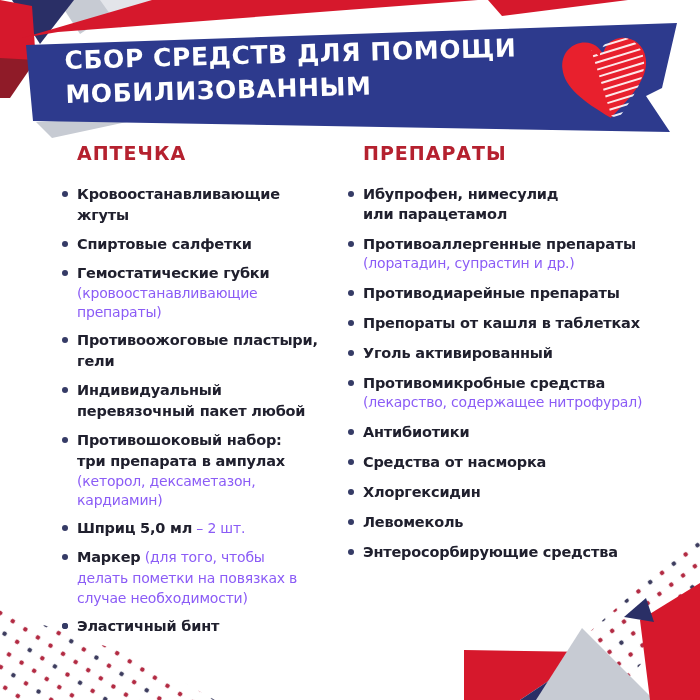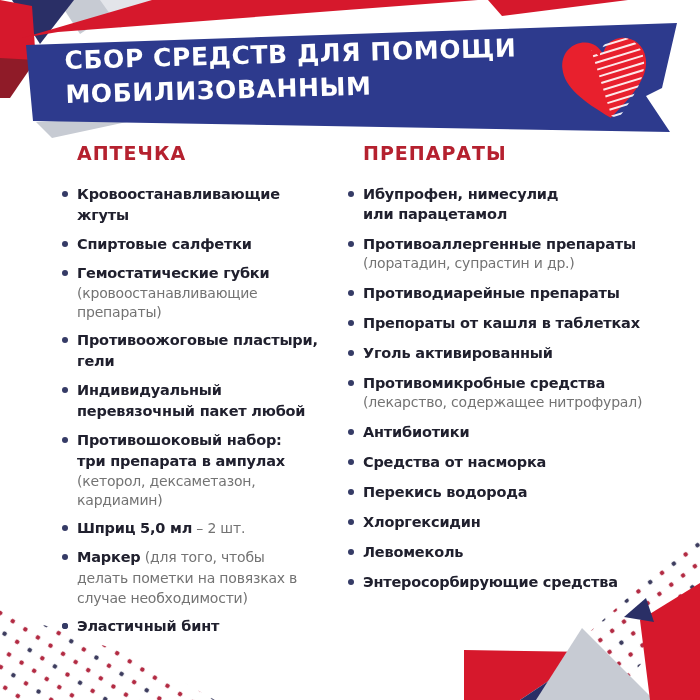--- a/index.html
+++ b/index.html
@@ -21,21 +21,21 @@
   ul.items{list-style:none;margin:0;padding:0;}
   li.item{position:relative;padding-left:17px;color:#20202e;}
   .col-left li.item{margin-bottom:8px;}
   .col-right li.item{margin-bottom:10px;}
   .bullet{position:absolute;left:2px;top:7px;width:6px;height:6px;border-radius:50%;
        background:#353b66;}
   .bold{font-weight:bold;white-space:pre-line;font-size:14.5px;letter-spacing:-0.2px;}
   .col-left .bold{line-height:21px;}
   .col-right .bold{line-height:20px;}
   .note{display:block;font-weight:normal;white-space:pre-line;font-size:14px;
-       line-height:19px;color:#737373;letter-spacing:-0.2px;}
+       line-height:19px;color:#8b5cf6;letter-spacing:-0.2px;}
   .note.inline{display:inline;}
 </style>
 </head>
 <body>
 
 <div class="stage">
 
   <svg class="decor" width="700" height="700" viewBox="0 0 700 700">
     <defs>
       <pattern id="dotsL" width="30" height="30" patternUnits="userSpaceOnUse" patternTransform="rotate(33)">
@@ -131,21 +131,20 @@
       <ul class="items">
           <li class="item"><span class="bullet"></span><span class="bold">Ибупрофен, нимесулид
 или парацетамол</span></li>
           <li class="item"><span class="bullet"></span><span class="bold">Противоаллергенные препараты</span><span class="note">(лоратадин, супрастин и др.)</span></li>
           <li class="item"><span class="bullet"></span><span class="bold">Противодиарейные препараты</span></li>
           <li class="item"><span class="bullet"></span><span class="bold">Препораты от кашля в таблетках</span></li>
           <li class="item"><span class="bullet"></span><span class="bold">Уголь активированный</span></li>
           <li class="item"><span class="bullet"></span><span class="bold">Противомикробные средства</span><span class="note">(лекарство, содержащее нитрофурал)</span></li>
           <li class="item"><span class="bullet"></span><span class="bold">Антибиотики</span></li>
           <li class="item"><span class="bullet"></span><span class="bold">Средства от насморка</span></li>
-          <li class="item"><span class="bullet"></span><span class="bold">Перекись водорода</span></li>
           <li class="item"><span class="bullet"></span><span class="bold">Хлоргексидин</span></li>
           <li class="item"><span class="bullet"></span><span class="bold">Левомеколь</span></li>
           <li class="item"><span class="bullet"></span><span class="bold">Энтеросорбирующие средства</span></li>
         </ul>
     </section>
   </div>
 
 </div>
 
 </body></html>

